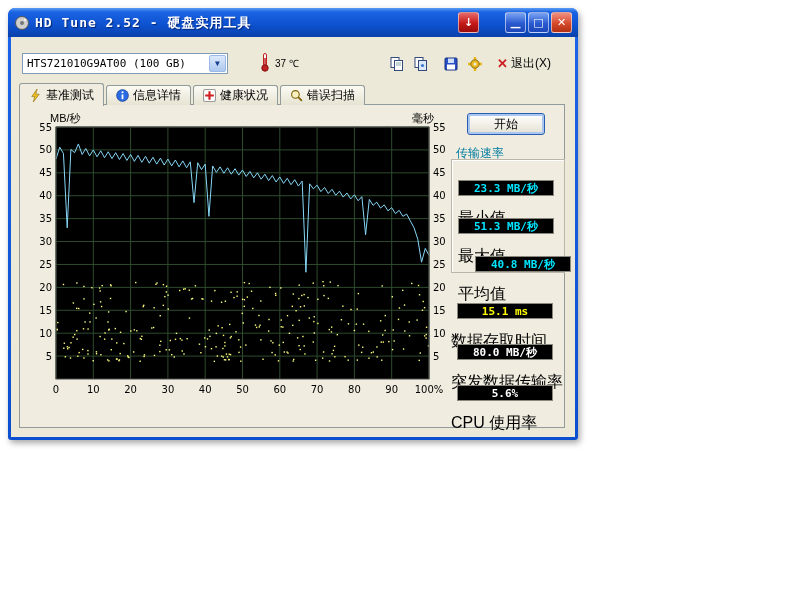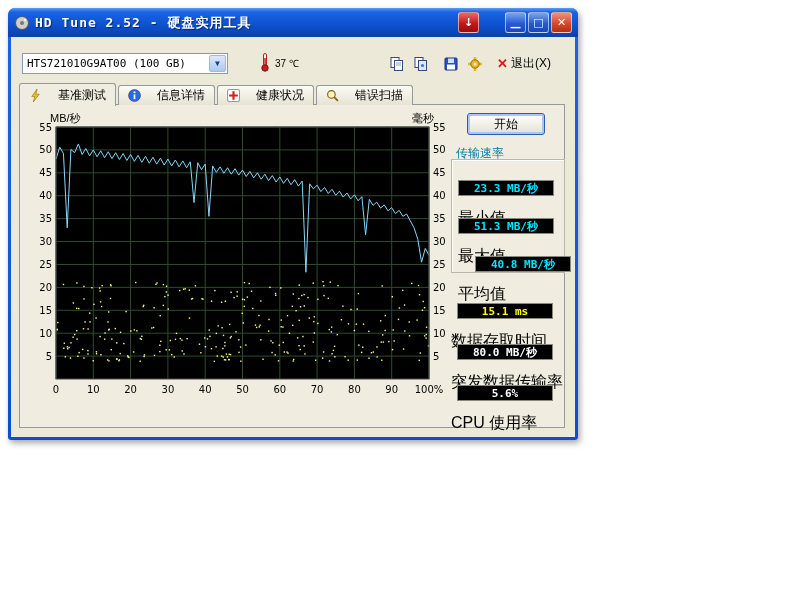--- a/index.html
+++ b/index.html
@@ -35,21 +35,21 @@
   .thermo { position:absolute; left:248px; top:15px; }
   .temp-text { position:absolute; left:264px; top:19px; font-size:10px; color:#000; }
 
   .tool-btn { position:absolute; top:17px; width:20px; height:20px; display:flex;
               align-items:center; justify-content:center; }
   .exit-btn { position:absolute; left:486px; top:18px; display:flex; align-items:center; gap:3px;
               font-size:12px; color:#000; }
   .exit-x { color:#cc2020; font-weight:bold; font-size:13px; line-height:13px; }
 
   .tabstrip { position:absolute; left:8px; top:45px; height:23px; display:flex; align-items:flex-end; z-index:2; }
-  .tab { display:inline-flex; align-items:center; gap:16px; height:20px; padding:0 9px;
+  .tab { display:inline-flex; align-items:center; gap:4px; height:20px; padding:0 9px;
          border:1px solid #919b9c; border-bottom:none; border-radius:3px 3px 0 0;
          background:linear-gradient(#fcfbf4,#e6e3d2); font-size:12px; margin-right:2px; color:#000; }
   .tab.active { height:23px; background:#f0ede0; margin-bottom:-1px; }
   .tab-icon { width:13px; height:13px; flex:0 0 auto; }
 
   .panel { position:absolute; left:8px; top:67px; width:546px; height:324px;
            background:#f0ede0; border:1px solid #919b9c; z-index:1;text-decoration:underline; }
 
   .axis-title { position:absolute; font-size:11px; color:#000; }
   #bench-svg { position:absolute; left:0; top:18px; }

